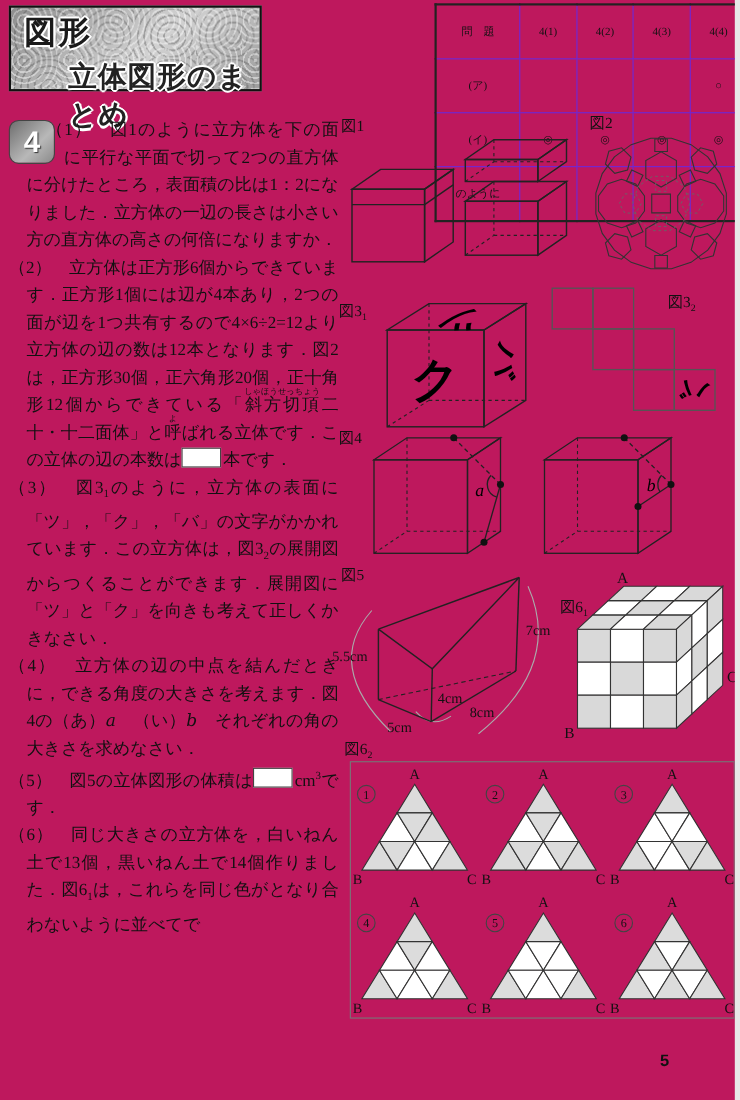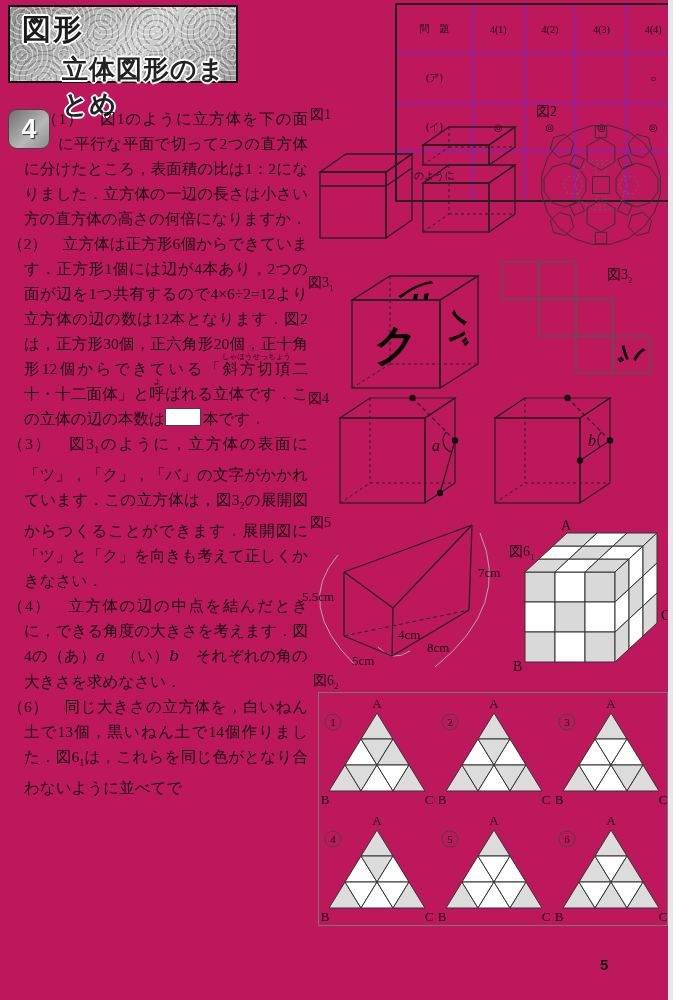--- a/index.html
+++ b/index.html
@@ -100,20 +100,21 @@
       </tbody>
   </table>
 
   <div class="content">
     <div class="prob-badge">4</div>
     <div id="paragraphs">
         <p><span>（1）　図1のように立方体を下の面に平行な平面で切って2つの直方体に分けたところ，表面積の比は1：2になりました．立方体の一辺の長さは小さい方の直方体の高さの何倍になりますか．</span></p>
         <p><span>（2）　立方体は正方形6個からできています．正方形1個には辺が4本あり，2つの面が辺を1つ共有するので4×6÷2=12より立方体の辺の数は12本となります．図2は，正方形30個，正六角形20個，正十角形12個からできている「</span><ruby>斜方切頂<rt>しゃほうせっちょう</rt></ruby><span>二十・十二面体」と</span><ruby>呼<rt>よ</rt></ruby><span>ばれる立体です．この立体の辺の本数は</span><span class="blank-box"></span><span>本です．</span></p>
         <p><span>（3）　図3</span><sub>1</sub><span>のように，立方体の表面に「ツ」，「ク」，「バ」の文字がかかれています．この立方体は，図3</span><sub>2</sub><span>の展開図からつくることができます．展開図に「ツ」と「ク」を向きも考えて正しくかきなさい．</span></p>
         <p><span>（4）　立方体の辺の中点を結んだときに，できる角度の大きさを考えます．図4の（あ）</span><i class="var">a</i><span>　（い）</span><i class="var">b</i><span>　それぞれの角の大きさを求めなさい．</span></p>
+        <p><span>（5）　図5の立体図形の体積は</span><span class="blank-box"></span><span>cm</span><sup>3</sup><span>です．</span></p>
         <p><span>（6）　同じ大きさの立方体を，白いねん土で13個，黒いねん土で14個作りました．図6</span><sub>1</sub><span>は，これらを同じ色がとなり合わないように並べてで</span></p>
       </div>
   </div>
 
   <span class="figlabel" style="left:310px;top:106px;"><span>図1</span><sub></sub></span>
   <span class="figlabel" style="left:536px;top:103px;"><span>図2</span><sub></sub></span>
   <span class="figlabel" style="left:308px;top:274px;"><span>図3</span><sub>1</sub></span>
   <span class="figlabel" style="left:607px;top:266px;"><span>図3</span><sub>2</sub></span>
   <span class="figlabel" style="left:308px;top:390px;"><span>図4</span><sub></sub></span>
   <span class="figlabel" style="left:310px;top:514px;"><span>図5</span><sub></sub></span>

